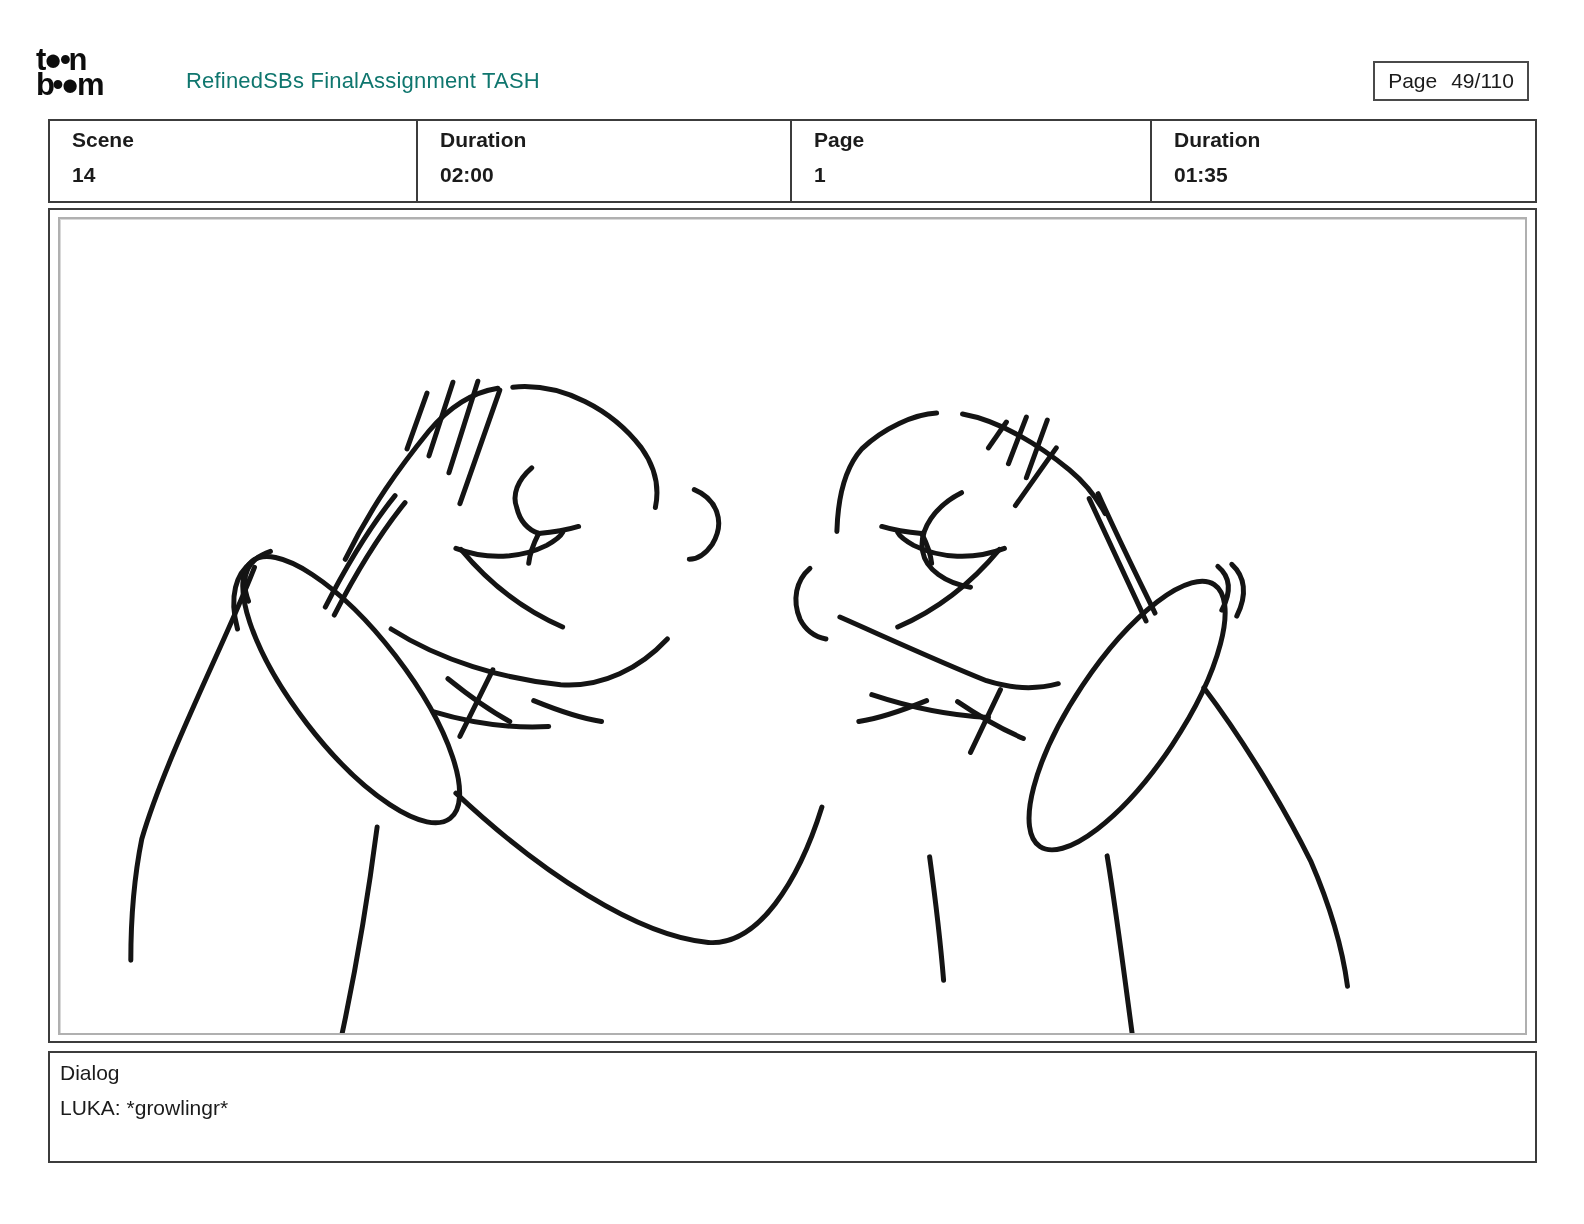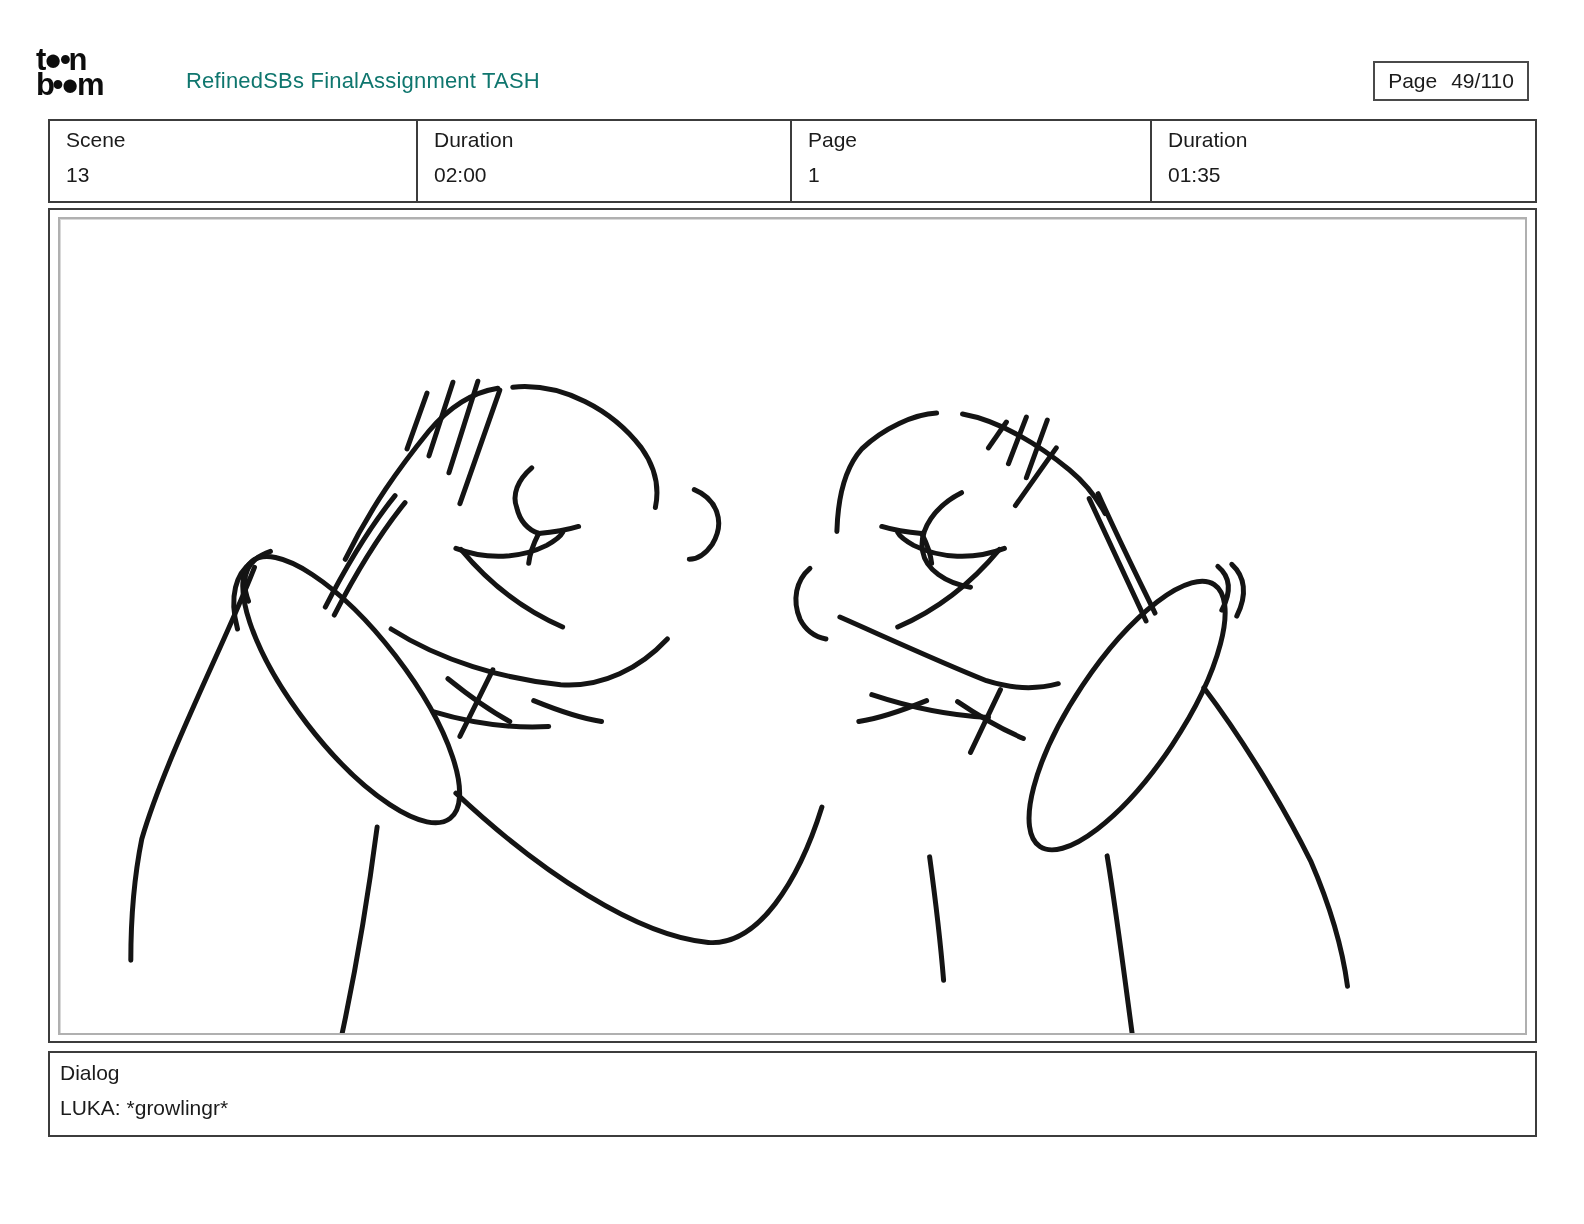--- a/index.html
+++ b/index.html
@@ -12,34 +12,34 @@
         font-weight:700;font-size:31px;letter-spacing:-2.5px;color:#0d0d0d;white-space:nowrap;}
   .logo .row{display:block;}
   .title{position:absolute;left:186px;top:68px;font-size:22px;color:#0f766e;letter-spacing:.2px;}
   .page-box{position:absolute;left:1373px;top:61px;width:156px;height:40px;
         border:2px solid #4a4a4a;box-sizing:border-box;display:flex;align-items:center;
         justify-content:center;gap:14px;font-size:21px;}
   
   .info-row{position:absolute;left:48px;top:119px;width:1489px;height:84px;
         box-sizing:border-box;border:2px solid #3c3c3c;display:grid;
         grid-template-columns:368px 374px 360px 381px;}
-  .cell{box-sizing:border-box;border-right:2px solid #3c3c3c;padding:7px 0 0 16px;}
+  .cell{box-sizing:border-box;border-right:2px solid #3c3c3c;padding:7px 0 0 22px;font-weight:bold;}
   .cell:last-child{border-right:none;}
   .cell .lbl{font-size:21px;margin-bottom:11px;}
   .cell .val{font-size:21px;}
   
   .panel{position:absolute;left:48px;top:208px;width:1489px;height:835px;
         box-sizing:border-box;border:2px solid #3c3c3c;background:#fff;}
   .inner-frame{position:absolute;left:8px;top:7px;right:8px;bottom:6px;
         border:2px solid #b0b0b0;box-shadow:1px 1px 0 #d8d8d8 inset;}
   .sketch{position:absolute;left:0;top:0;width:100%;height:100%;}
   .sketch path,.sketch ellipse{fill:none;stroke:#141414;stroke-width:5;
         stroke-linecap:round;stroke-linejoin:round;}
   
-  .dialog-box{position:absolute;left:48px;top:1051px;width:1489px;height:86px;
+  .dialog-box{position:absolute;left:48px;top:1051px;width:1489px;height:112px;
         box-sizing:border-box;border:2px solid #3c3c3c;padding:8px 0 0 10px;}
   .dialog-box .lbl{font-size:21px;margin-bottom:11px;}
   .dialog-box .txt{font-size:21px;}
 </style>
 </head>
 <body>
 
 <div class="logo">
   <span class="row">t●•n</span>
   <span class="row">b•●m</span>
@@ -48,21 +48,21 @@
 <div class="title">RefinedSBs FinalAssignment TASH</div>
 
 <div class="page-box">
   <span>Page</span>
   <span>49/110</span>
 </div>
 
 <div class="info-row">
   <div class="cell">
     <div class="lbl">Scene</div>
-    <div class="val">13</div>
+    <div class="val">14</div>
   </div>
   <div class="cell">
     <div class="lbl">Duration</div>
     <div class="val">02:00</div>
   </div>
   <div class="cell">
     <div class="lbl">Page</div>
     <div class="val">1</div>
   </div>
   <div class="cell">

